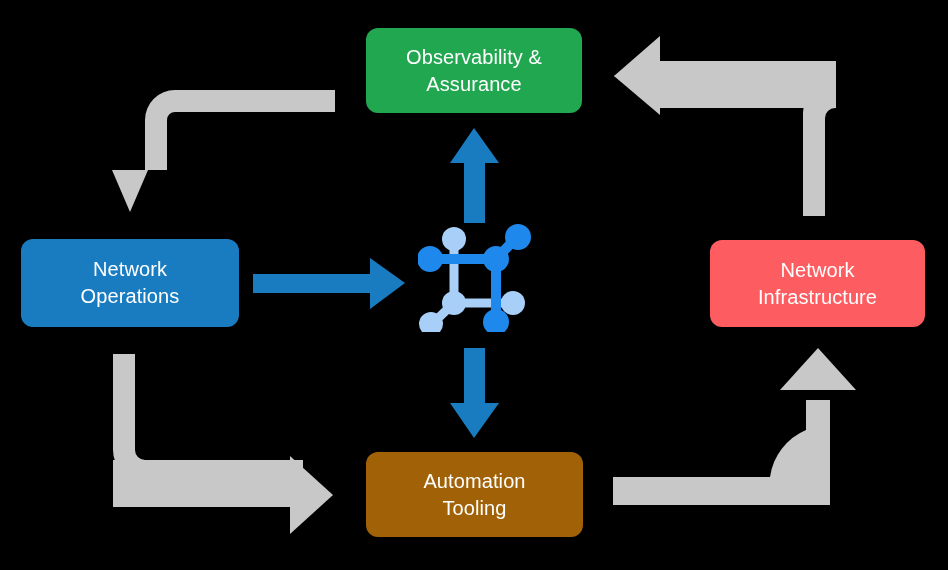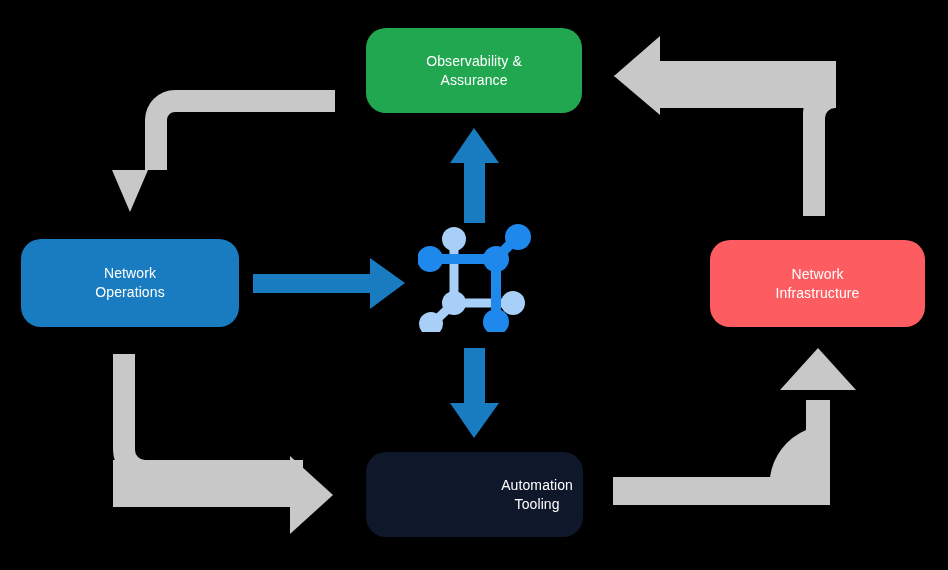--- a/index.html
+++ b/index.html
@@ -21,27 +21,27 @@
   }
   .svg-layer {
     position: absolute;
     left: 0;
     top: 0;
     width: 948px;
     height: 570px;
   }
   .node-box {
     position: absolute;
-    border-radius: 20px;
+    border-radius: 12px;
     display: flex;
     align-items: center;
     justify-content: center;
     text-align: center;
     color: #ffffff;
-    font-size: 14px;
+    font-size: 20px;
     line-height: 1.35;
     font-weight: 400;
     letter-spacing: 0.1px;
     box-sizing: border-box;
     padding: 20px 10px;
   }
   .node-label {
     display: block;
     white-space: pre-line;
   }
@@ -64,22 +64,21 @@
     top: 240px;
     width: 215px;
     height: 87px;
     background: #fd5c61;
   }
   #box-automation-tooling {
     left: 366px;
     top: 452px;
     width: 217px;
     height: 85px;
-    background: #0f172a;
-    justify-content: flex-end;
+    background: #a16207;
   }
   .center-icon {
     position: absolute;
     left: 418px;
     top: 218px;
     width: 114px;
     height: 114px;
   }
 </style>
 </head>

